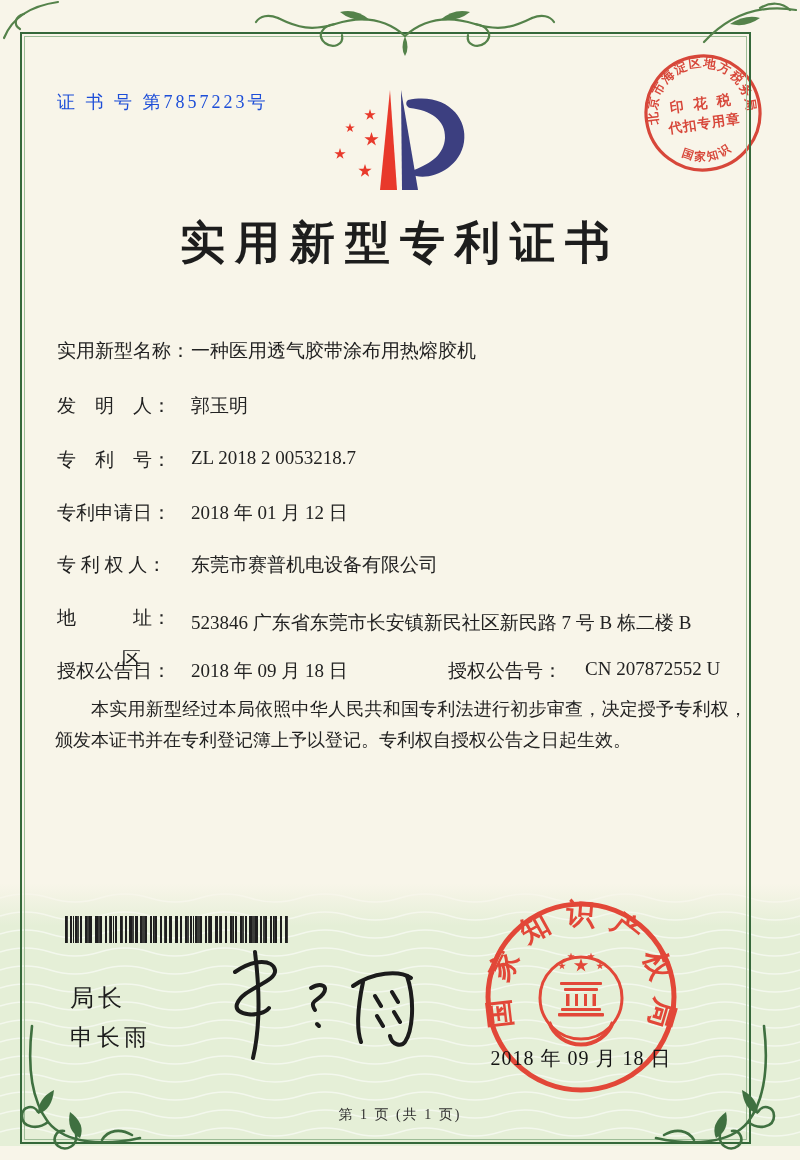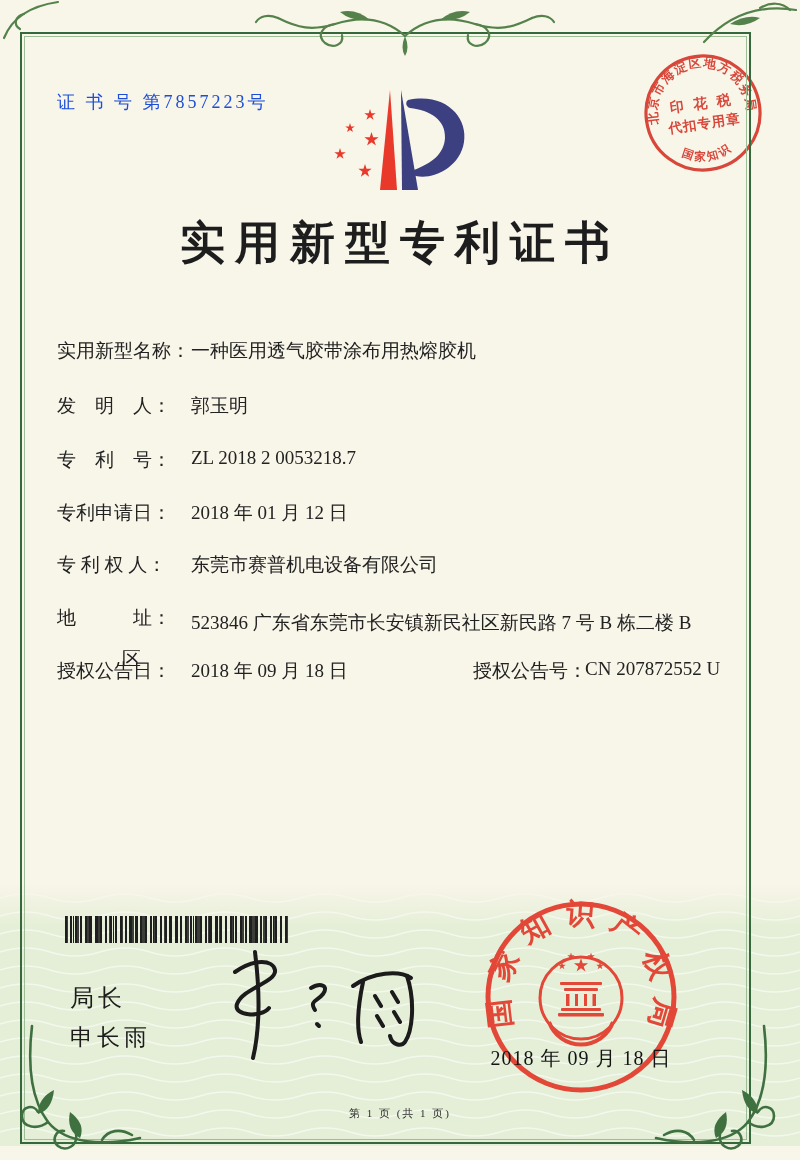--- a/index.html
+++ b/index.html
@@ -17,37 +17,37 @@
   
   .frame{left:20px;top:32px;width:727px;height:1108px;border:2.5px solid #35683a;z-index:4;pointer-events:none;}
   .frame::after{content:"";position:absolute;inset:2px;border:1px solid #9dbd97;}
   .cert-no{left:57px;top:90px;font-size:18px;letter-spacing:3px;color:#1d4ed8;z-index:2;}
   .title{left:0;top:213px;width:100%;text-align:center;font-size:45px;font-weight:700;
     letter-spacing:10px;color:#1d1d1d;z-index:2;}
   .row{z-index:2;font-size:19px;color:#222;}
   .flabel{position:absolute;left:57px;white-space:pre;}
   .fvalue{position:absolute;left:191px;white-space:pre;}
   .addr-val{position:absolute;left:122px;width:588px;text-indent:69px;line-height:36px;white-space:normal;}
-  .flabel2{position:absolute;left:473px;white-space:pre;}
+  .flabel2{position:absolute;left:448px;white-space:pre;}
   .fvalue2{position:absolute;left:585px;white-space:pre;}
   .body-text{left:55px;top:694px;width:692px;font-size:18px;line-height:30.5px;
     text-align:justify;z-index:2;color:#222;}
   .body-text p{margin:0;text-indent:2em;}
   .barcode{left:65px;top:916px;width:223px;height:27px;z-index:2;
     background:
       repeating-linear-gradient(90deg,#1e1e1e 0 2px,rgba(0,0,0,0) 2px 5px),
       repeating-linear-gradient(90deg,#1e1e1e 0 1px,rgba(0,0,0,0) 1px 8px),
       repeating-linear-gradient(90deg,rgba(30,30,30,.85) 0 3px,rgba(0,0,0,0) 3px 11px);}
   .officer-title{left:70px;top:982px;font-size:24px;letter-spacing:4px;z-index:2;color:#1c1c1c;}
   .officer-name{left:70px;top:1022px;font-size:23px;letter-spacing:4px;z-index:2;color:#1c1c1c;}
   .signature{left:195px;top:944px;z-index:3;}
   .seal{left:476px;top:892px;z-index:2;opacity:.93;}
   .seal-date{left:476px;top:1045px;width:210px;text-align:center;font-size:20px;
     letter-spacing:1px;color:#141414;z-index:3;white-space:pre;}
-  .footer{left:0;top:1106px;width:100%;text-align:center;font-size:11px;
+  .footer{left:0;top:1106px;width:100%;text-align:center;font-size:14px;
     letter-spacing:2px;z-index:2;color:#2e2e2e;}
   .stamp{left:638px;top:48px;width:130px;height:130px;z-index:3;transform:rotate(-8deg);opacity:.92;}
   .logo{left:328px;top:84px;z-index:2;}
   .orn{z-index:5;pointer-events:none;}
 </style>
 </head>
 <body>
 
 <div class="abs green-zone">
   <svg width="800" height="262">
@@ -198,20 +198,21 @@
   <span class="addr-val" style="top:605px">523846 广东省东莞市长安镇新民社区新民路 7 号 B 栋二楼 B 区</span>
 </div>
 <div class="row">
   <span class="flabel" style="top:658px">授权公告日：</span>
   <span class="fvalue" style="top:658px">2018 年 09 月 18 日</span>
   <span class="flabel2" style="top:658px">授权公告号：</span>
   <span class="fvalue2" style="top:658px">CN 207872552 U</span>
 </div>
 
 <div class="abs body-text">
+  <p>本实用新型经过本局依照中华人民共和国专利法进行初步审查，决定授予专利权，颁发本证书并在专利登记簿上予以登记。专利权自授权公告之日起生效。</p>
 </div>
 
 <div class="abs barcode"></div>
 
 <div class="abs officer-title">局长</div>
 <div class="abs officer-name">申长雨</div>
 
 <svg class="abs signature" width="230" height="124" viewBox="0 0 230 124">
   <g fill="none" stroke="#1b1b1b" stroke-width="4" stroke-linecap="round" stroke-linejoin="round">
     <path d="M40,28 C60,14 78,16 80,26 C82,38 48,44 42,60 C38,72 66,74 74,64"></path>

